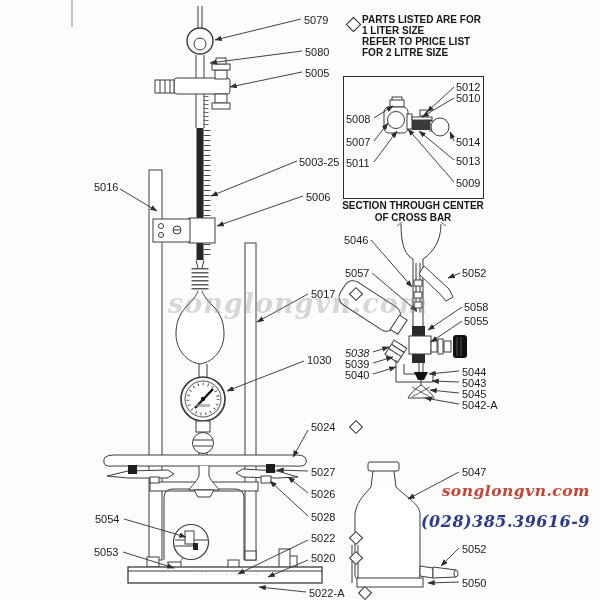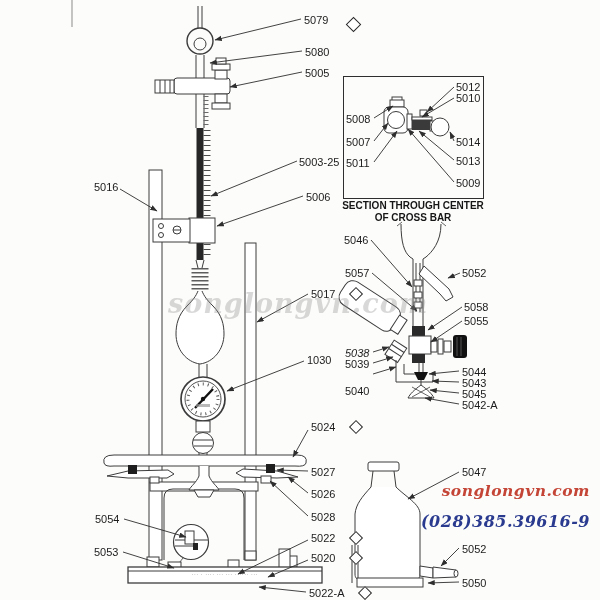--- a/index.html
+++ b/index.html
@@ -19,21 +19,21 @@
   #l-p5027{left:311px;top:466px;} #l-p5026{left:311px;top:488px;} #l-p5028{left:311px;top:511px;}
   #l-p5022{left:311px;top:532px;} #l-p5020{left:311px;top:552px;} #l-p5022A{left:309px;top:587px;}
   #l-p5054{left:95px;top:513px;} #l-p5053{left:94px;top:546px;}
   
   #l-i5012{left:456px;top:81px;} #l-i5010{left:456px;top:92px;} #l-i5008{left:346px;top:113px;}
   #l-i5007{left:346px;top:136px;} #l-i5011{left:346px;top:157px;} #l-i5014{left:456px;top:136px;}
   #l-i5013{left:456px;top:155px;} #l-i5009{left:456px;top:177px;}
   
   #l-m5046{left:344px;top:234px;} #l-m5057{left:345px;top:267px;} #l-m5052{left:462px;top:267px;}
   #l-m5058{left:464px;top:301px;} #l-m5055{left:464px;top:315px;} #l-m5038{left:345px;top:347px;font-style:italic;}
-  #l-m5039{left:345px;top:358px;} #l-m5040{left:345px;top:369px;margin-top:16px;} #l-m5044{left:462px;top:366px;}
+  #l-m5039{left:345px;top:358px;} #l-m5040{left:345px;top:369px;} #l-m5044{left:462px;top:366px;}
   #l-m5043{left:462px;top:377px;} #l-m5045{left:462px;top:388px;} #l-m5042A{left:462px;top:399px;}
   
   #l-b5047{left:462px;top:466px;} #l-b5052{left:462px;top:543px;} #l-b5050{left:462px;top:577px;}
   
   .note{position:absolute;z-index:4;left:362px;top:14px;font-size:10px;font-weight:700;
         line-height:11px;color:#161616;letter-spacing:0px;}
   .note-dia{position:absolute;z-index:4;left:348px;top:19px;width:9px;height:9px;
         border:1.3px solid #2b2b2b;background:#fff;transform:rotate(45deg);}
   
   .inset-box{position:absolute;z-index:2;left:343px;top:76px;width:139px;height:121px;
@@ -283,20 +283,26 @@
       <line x1="459" y1="472" x2="408" y2="499" marker-end="url(#ah)"></line>
       <line x1="459" y1="548" x2="441" y2="566" marker-end="url(#ah)"></line>
       <line x1="459" y1="582" x2="428" y2="583" marker-end="url(#ah)"></line>
     </g>
   </svg>
 
   <div class="inset-box"></div>
 
 
   <span class="note-dia"></span>
+  <div class="note">
+    <div>PARTS LISTED ARE FOR</div>
+    <div>1 LITER SIZE</div>
+    <div>REFER TO PRICE LIST</div>
+    <div>FOR 2 LITRE SIZE</div>
+  </div>
 
   <div class="cap" id="cap1">SECTION THROUGH CENTER</div>
   <div class="cap" id="cap2">OF CROSS BAR</div>
 
   <div class="lbl" id="l-p5079">5079</div>
   <div class="lbl" id="l-p5080">5080</div>
   <div class="lbl" id="l-p5005">5005</div>
   <div class="lbl" id="l-p5003_25">5003-25</div>
   <div class="lbl" id="l-p5006">5006</div>
   <div class="lbl" id="l-p5016">5016</div>

